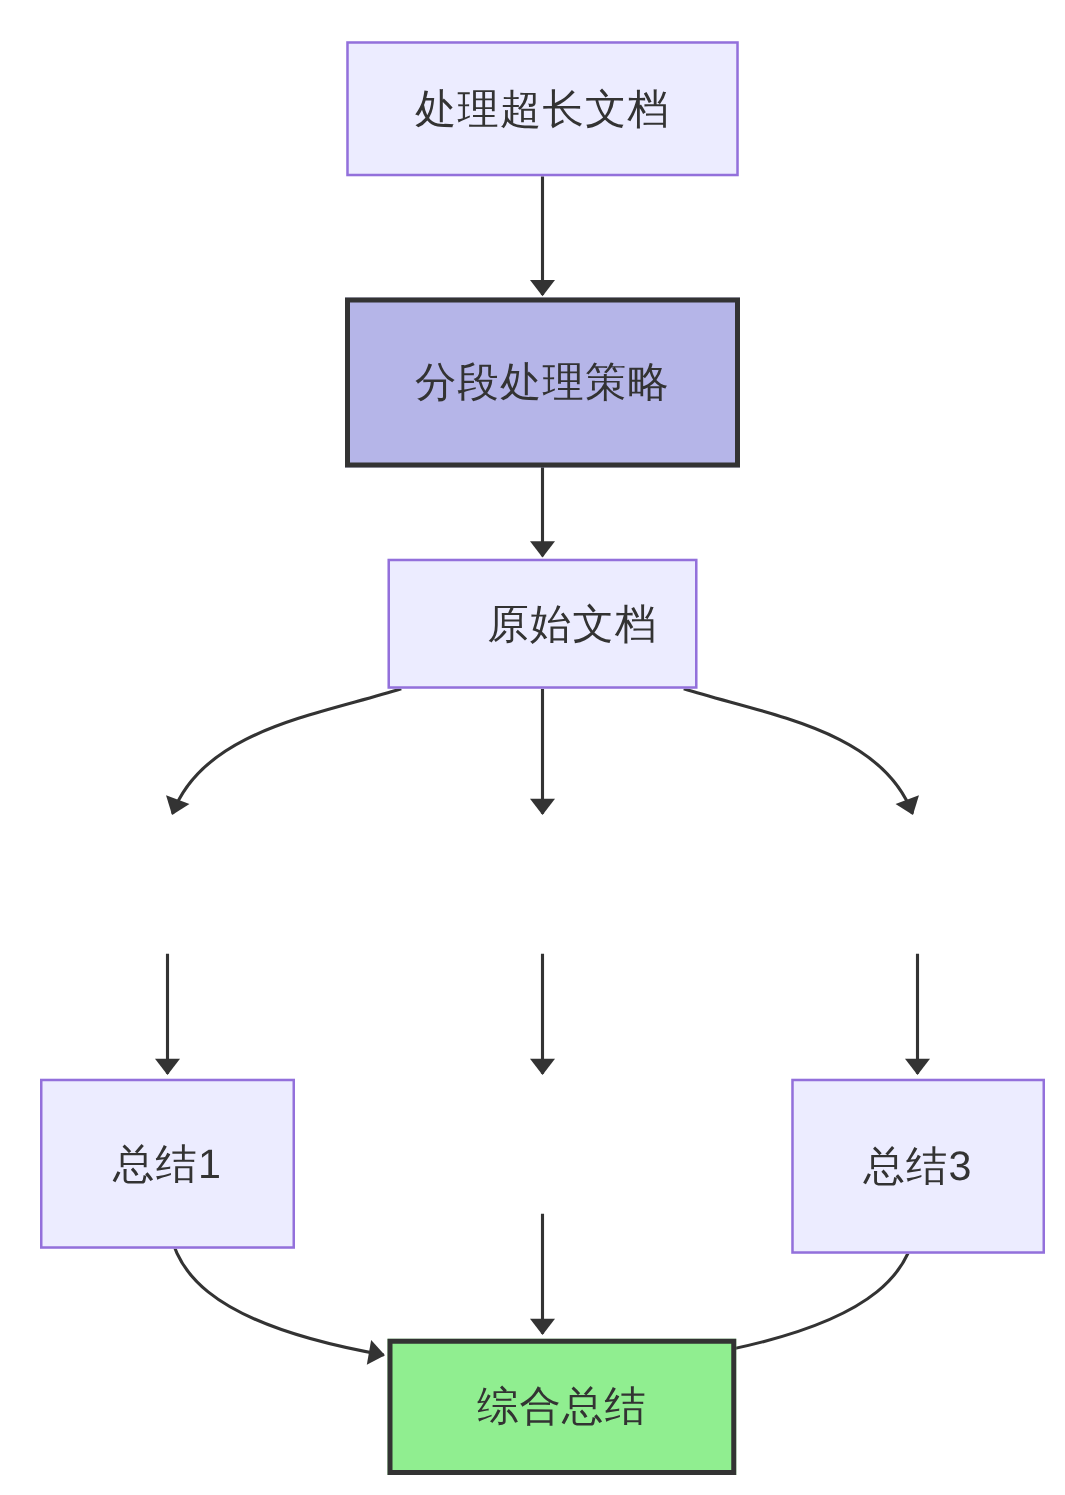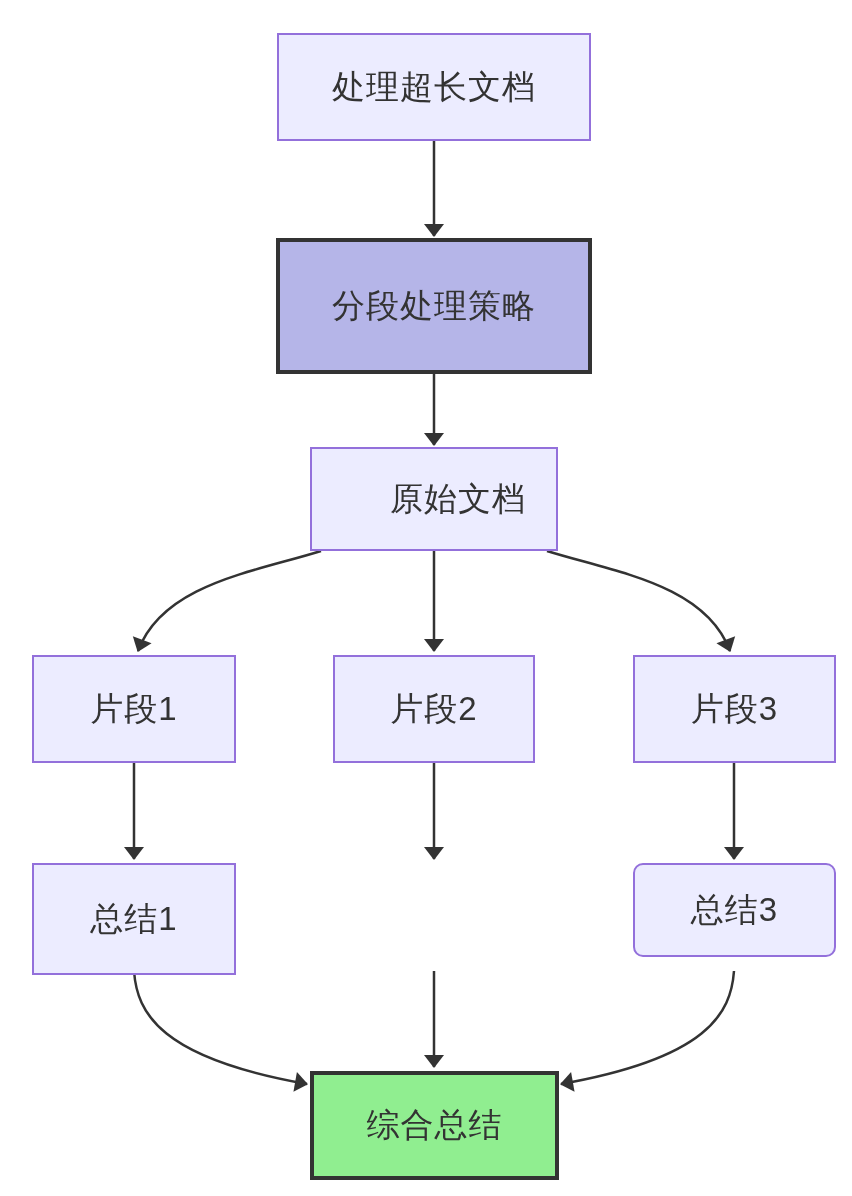--- a/index.html
+++ b/index.html
@@ -22,24 +22,24 @@
   .node.default{background:#ECECFF;border:2px solid #9370DB;}
   .node.highlight{background:#B5B5E8;border:4px solid #333333;}
   .node.success{background:#90EE90;border:4px solid #333333;}
   
   .n-a {left:277px;top:33px;  width:314px;height:108px;}
   .n-b {left:276px;top:238px; width:316px;height:136px;}
   .n-c {left:310px;top:447px; width:248px;height:104px;padding-left:48px;}
   .n-d1{left:32px; top:655px; width:204px;height:108px;}
   .n-d2{left:333px;top:655px; width:202px;height:108px;}
   .n-d3{left:633px;top:655px; width:203px;height:108px;}
-  .n-e1{left:32px; top:863px; width:204px;height:112px;}
+  .n-e1{left:32px; top:863px; width:204px;height:136px;}
   .n-e2{left:333px;top:863px; width:202px;height:108px;}
-  .n-e3{left:633px;top:863px; width:203px;height:94px;border-radius:10px;}
-  .n-f {left:310px;top:1071px;width:249px;height:109px;}
+  .n-e3{left:633px;top:863px; width:203px;height:140px;}
+  .n-f {left:310px;top:1071px;width:279px;height:109px;}
 </style>
 </head>
 <body>
 
 <div class="canvas">
 
   <svg class="edges" width="852" height="1196" viewBox="0 0 852 1196">
     <defs>
       <marker id="arrowhead" markerUnits="userSpaceOnUse" markerWidth="13" markerHeight="20" refX="12" refY="10" orient="auto" style="overflow:visible">
         <path d="M0,0 L13,10 L0,20 Z" fill="#333333"></path>
@@ -54,20 +54,17 @@
     <path class="edge" d="M434,763 V859" marker-end="url(#arrowhead)"></path>
     <path class="edge" d="M734,763 V859" marker-end="url(#arrowhead)"></path>
     <path class="edge" d="M134,971 C137,1013 160,1058 307,1084" marker-end="url(#arrowhead)"></path>
     <path class="edge" d="M434,971 V1067" marker-end="url(#arrowhead)"></path>
     <path class="edge" d="M734,971 C731,1013 708,1058 561,1084" marker-end="url(#arrowhead)"></path>
   </svg>
 
   <div class="node default n-a">处理超长文档</div>
   <div class="node highlight n-b">分段处理策略</div>
   <div class="node default n-c">原始文档</div>
-  <div class="node default n-d1">片段1</div>
-  <div class="node default n-d2">片段2</div>
-  <div class="node default n-d3">片段3</div>
   <div class="node default n-e1">总结1</div>
   <div class="node default n-e3">总结3</div>
   <div class="node success n-f">综合总结</div>
 
 </div>
 
 </body></html>

